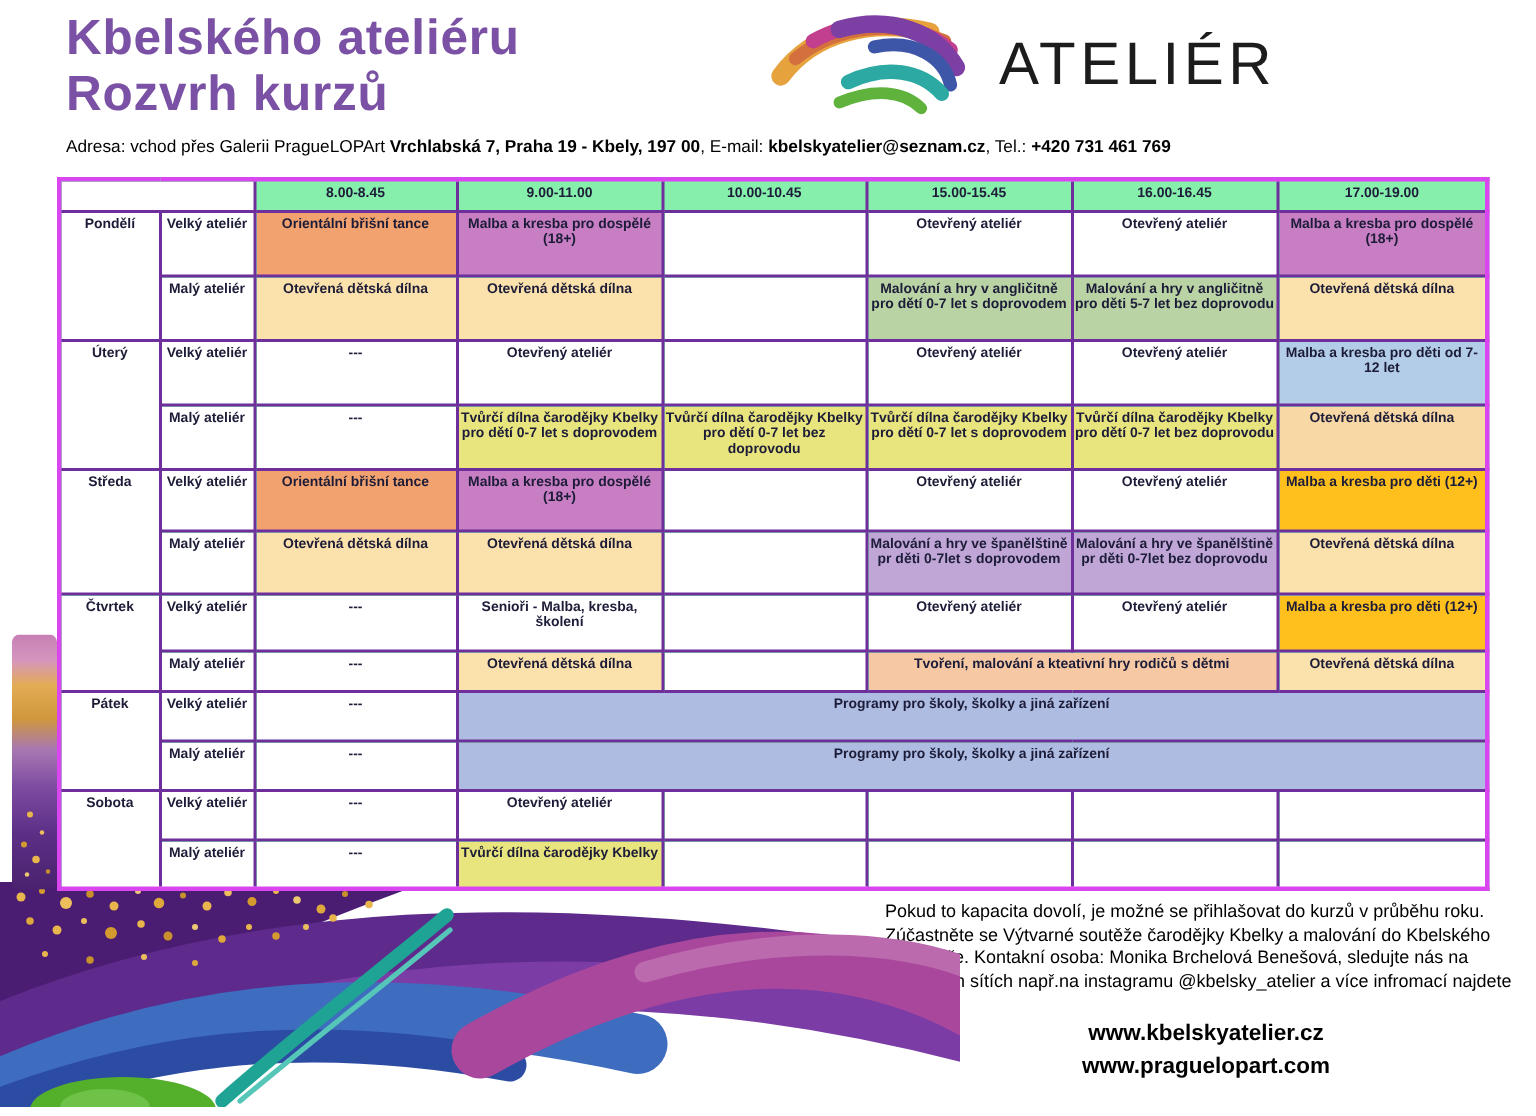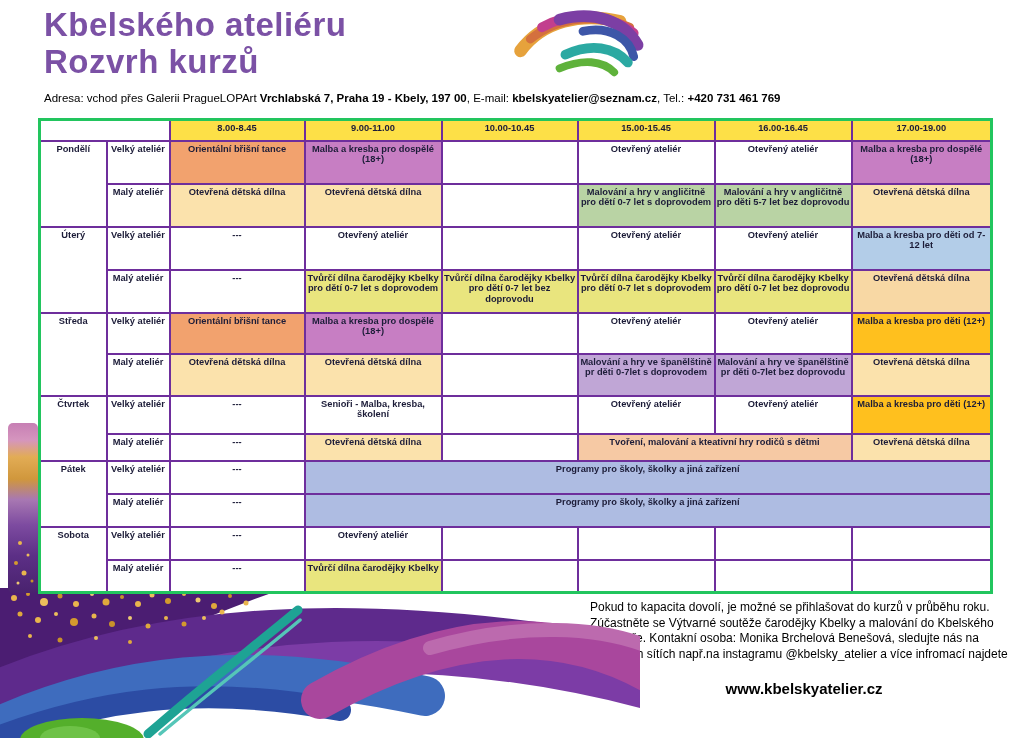--- a/index.html
+++ b/index.html
@@ -18,22 +18,22 @@
   .logo { position:absolute; left:508px; top:2px; display:flex; align-items:center; }
   .logo-text { margin-left:10px; color:#1c1c1c; }
   .logo-line1 { font-size:17px; letter-spacing:7px; font-weight:500; }
   .logo-line2 { font-size:40px; letter-spacing:3px; font-weight:400; margin-top:-2px; }
   
   .address { position:absolute; left:44px; top:92px; font-size:11.5px; color:#000;text-align:center; }
   .address b { font-weight:bold; }
   
   table.schedule {
     position:absolute; left:38px; top:118px; width:952px;
-    border-collapse:collapse; table-layout:fixed; background:#fde047; z-index:2;
-    border:3px solid #22c55e;
+    border-collapse:collapse; table-layout:fixed; background:#86efac; z-index:2;
+    border:3px solid #d946ef;
   }
   table.schedule td {
     border:2px solid #6E2E9C; overflow:hidden;
     text-align:center; vertical-align:top; padding:2px 1px;
     color:#1c1c38; font-weight:bold; font-size:9.3px; line-height:1.13;
   }
   td.corner { background:#fff; }
   td.th { font-size:12.5px; color:#000; vertical-align:middle; padding:1px; }
   td.day { font-size:13px; color:#000; vertical-align:middle; background:#fff; }
   td.room { font-size:10px; color:#000; vertical-align:middle; background:#fff; line-height:1.25; }
@@ -75,20 +75,21 @@
           <path d="M22,38 C52,14 92,12 124,26" stroke="#D4703E" stroke-width="9"></path>
           <path d="M34,26 C66,8 102,12 128,32" stroke="#C23E8E" stroke-width="10"></path>
           <path d="M52,18 C88,8 118,20 132,44" stroke="#7C3FA4" stroke-width="12"></path>
           <path d="M76,30 C104,24 124,38 128,56" stroke="#3D56A8" stroke-width="9"></path>
           <path d="M58,54 C84,42 108,46 122,62" stroke="#2BA9A2" stroke-width="10"></path>
           <path d="M52,68 C76,58 96,60 108,72" stroke="#5FB23B" stroke-width="8"></path>
         </g>
       </svg>
     </span>
     <span class="logo-text">
+      <div class="logo-line2">ATELIÉR</div>
     </span>
   </div>
 
   <div class="address">
     <span>Adresa: vchod přes Galerii PragueLOPArt </span><b>Vrchlabská 7, Praha 19 - Kbely, 197 00</b><span>, E-mail: </span><b>kbelskyatelier@seznam.cz</b><span>, Tel.: </span><b>+420 731 461 769</b>
   </div>
 
   <table class="schedule">
     <colgroup>
       <col style="width:67px">
@@ -296,15 +297,16 @@
       <circle cx="8" cy="140" r="2" fill="#D49A2E"></circle>
         <circle cx="16" cy="150" r="2.5" fill="#E9B54D"></circle>
       <circle cx="24" cy="158" r="1.5" fill="#C8912B"></circle>
         <circle cx="10" cy="160" r="1.5" fill="#EDC873"></circle>
     </svg>
   </div>
 
   <div class="footer-note">Pokud to kapacita dovolí, je možné se přihlašovat do kurzů v průběhu roku. Zúčastněte se Výtvarné soutěže čarodějky Kbelky a malování do Kbelského kalendáře. Kontakní osoba: Monika Brchelová Benešová, sledujte nás na sociálních sítích např.na instagramu @kbelsky_atelier a více infromací najdete na:</div>
   <div class="websites">
     <div>www.kbelskyatelier.cz</div>
+    <div>www.praguelopart.com</div>
   </div>
 
 </div>
 
 </body></html>

